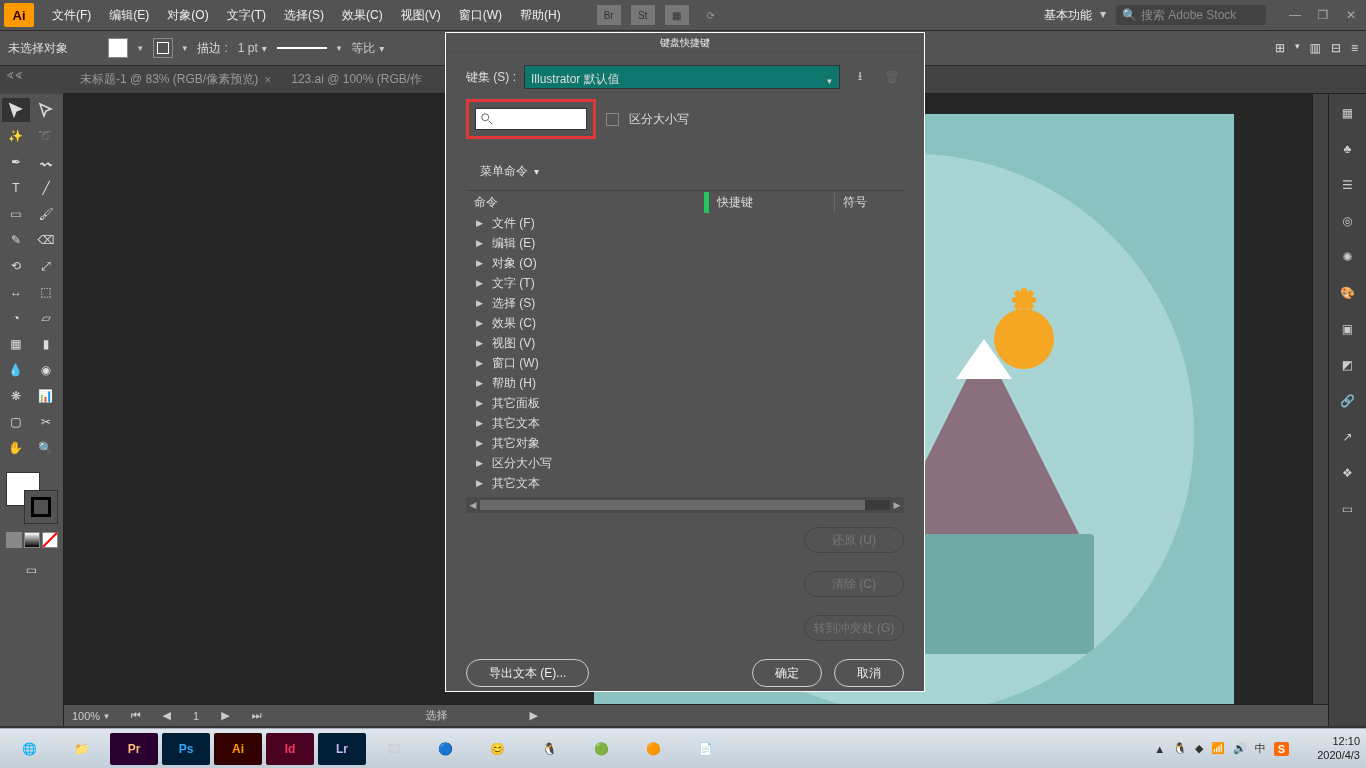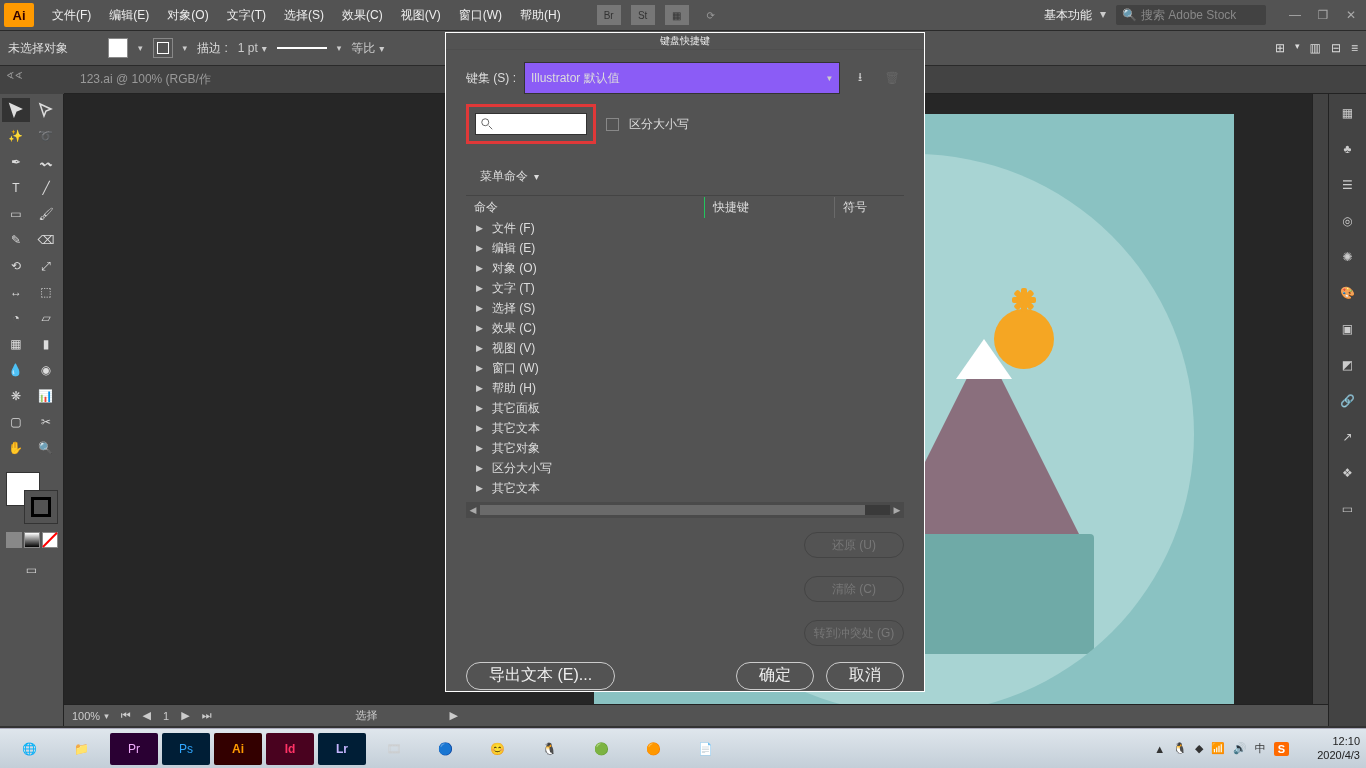--- a/index.html
+++ b/index.html
@@ -56,55 +56,55 @@
 .m2{left:240px;border-width:0 110px 220px 110px;border-color:transparent transparent #8a6f7d transparent}
 .snow{position:absolute;width:0;height:0;border-style:solid;border-color:transparent transparent #fff transparent}
 .s1{left:165px;bottom:295px;border-width:0 25px 40px 25px}
 .s2{left:322px;bottom:335px;border-width:0 28px 40px 28px}
 .land{position:absolute;left:100px;bottom:60px;width:360px;height:120px;background:#6faaa7;border-radius:4px}
 .land-front{position:absolute;left:100px;bottom:140px;width:360px;height:40px;background:#efb249;clip-path:polygon(0 60%,20% 20%,40% 70%,60% 10%,80% 60%,100% 30%,100% 100%,0 100%)}
 .vscroll{width:16px;background:#434343;border-left:1px solid #222}
 .right-panels{width:38px;background:#434343;border-left:1px solid #222;display:flex;flex-direction:column;align-items:center;padding-top:8px;gap:14px}
 .panel-ic{width:22px;height:22px;display:flex;align-items:center;justify-content:center;color:#ccc}
 
-.statusbar{position:absolute;left:64px;right:38px;bottom:42px;height:22px;background:#535353;border-top:1px solid #222;display:flex;align-items:center;padding:0 8px;gap:12px;color:#ccc;font-size:11px}
+.statusbar{position:absolute;left:64px;right:38px;bottom:42px;height:22px;background:#535353;border-top:1px solid #222;display:flex;align-items:center;padding:0 8px;gap:22px;color:#ccc;font-size:11px}
 .status-dd{display:flex;align-items:center;gap:4px}
 .status-dd::after{content:"▾";font-size:9px}
 
 .dialog{position:absolute;left:445px;top:32px;width:480px;height:660px;background:#535353;border:1px solid #fff;display:flex;flex-direction:column}
 .dlg-title{height:30px;display:flex;align-items:center;justify-content:center;color:#eee;font-size:10px;border-bottom:1px solid rgba(0,0,0,0.05)}
 .dlg-body{flex:1;padding:12px 20px 10px 20px;display:flex;flex-direction:column;gap:10px}
 .row{display:flex;align-items:center;gap:8px}
 .label{color:#ddd;font-size:12px}
-.select{flex:1;height:32px;background:#8b5cf6;border:1px solid #333;color:#ddd;padding:0 6px;display:flex;align-items:center;justify-content:space-between;font-family:monospace}
+.select{flex:1;height:24px;background:#0f766e;border:1px solid #333;color:#ddd;padding:0 6px;display:flex;align-items:flex-end;justify-content:space-between;font-family:monospace}
 .select::after{content:"▾";color:#ccc}
 .icon-btn{width:24px;height:24px;display:flex;align-items:center;justify-content:center;border:1px solid transparent;color:#ccc}
 .icon-btn.dis{color:#666}
 .subdd{color:#ddd;display:flex;align-items:center;gap:6px}
 .subdd::after{content:"▾";font-size:10px}
 .search-row{display:flex;align-items:center;gap:8px;border:3px solid #e03838;padding:6px;width:130px}
 .search-box{flex:1;height:22px;background:#fff;border:1px solid #333;display:flex;align-items:center;padding:0 4px}
 .search-box svg{width:14px;height:14px;stroke:#555;fill:none}
 .search-box input{border:none;outline:none;width:60px;font-size:12px;margin-left:4px}
 .chk{width:13px;height:13px;border:1px solid #888;display:inline-block}
 .cmd-list{border-top:1px solid #444;position:relative}
 .cmd-header{display:flex;height:22px;align-items:center}
 .cmd-header>div{padding:2px 8px;color:#ddd;font-size:12px}
 .col1{flex:1}
-.col2{width:130px;border-left:1px solid #22c55e}
+.col2{width:130px;border-left:5px solid #22c55e}
 .col3{width:70px;border-left:1px solid #6a6a6a}
 .cmd-item{display:flex;align-items:center;height:20px;padding-left:10px;gap:8px;color:#ddd;font-size:12px}
 .caret{width:8px;color:#ccc;font-size:9px}
 .list-scroll{height:16px;background:#4a4a4a;display:flex;align-items:center;margin-top:4px}
 .list-scroll .lbtn,.list-scroll .rbtn{width:14px;text-align:center;color:#aaa;font-size:9px}
 .list-scroll .track{flex:1;height:10px;background:#3a3a3a;position:relative}
 .list-scroll .thumb{position:absolute;left:0;width:94%;height:100%;background:#6a6a6a}
 .ghost-btn{width:100px;height:26px;border:1px solid #444;border-radius:13px;display:flex;align-items:center;justify-content:center;color:#777;margin:4px 0 4px auto;font-size:12px}
 .dlg-foot{height:54px;display:flex;align-items:center;padding:0 20px;gap:12px}
-.btn{height:28px;border:1px solid #ccc;border-radius:14px;background:transparent;color:#eee;padding:0 22px;display:flex;align-items:center;justify-content:center;font-size:16px;cursor:pointer}
+.btn{height:28px;border:1px solid #ccc;border-radius:14px;background:transparent;color:#eee;padding:0 22px;display:flex;align-items:center;justify-content:center;font-size:12px;cursor:pointer}
 .spacer{flex:1}
 
 .taskbar{position:absolute;left:0;right:0;bottom:0;height:40px;background:linear-gradient(#dfe6ec,#c3ced8);display:flex;align-items:center;padding:0 6px;gap:4px;border-top:1px solid #aab}
 .task-ic{width:48px;height:32px;display:flex;align-items:center;justify-content:center;border-radius:2px}
 .task-ic.active{background:rgba(255,255,255,0.35);box-shadow:inset 0 0 0 1px rgba(0,0,0,0.1)}
 .tray{margin-left:auto;display:flex;align-items:center;gap:8px;color:#333;font-size:11px}
 .clock{text-align:right;line-height:1.2;margin-left:20px;color:#222}
 .tabrow-left{position:absolute;left:0;top:66px;width:64px;height:28px;background:#434343}
 </style>
 </head>
@@ -162,20 +162,24 @@
     <span>▥</span>
     <span>⊟</span>
     <span>≡</span>
   </div>
 </div>
 
 <div class="tabrow-left"></div>
 <div class="tabrow">
   <div style="position:absolute;left:6px;top:70px;color:#999;font-size:10px">∢∢</div>
   <div class="doc-tab">
+    <span>未标题-1 @ 83% (RGB/像素预览)</span>
+      <span class="x">×</span>
+  </div>
+  <div class="doc-tab">
     <span>123.ai @ 100% (RGB/作</span>
   </div>
 </div>
 
 <div class="mainwrap">
 
   <div class="toolbox">
     <div class="tool-row">
         <div class="tool active">
           <svg viewBox="0 0 16 16">
@@ -421,22 +425,22 @@
     <button class="btn">导出文本 (E)...</button>
     <div class="spacer"></div>
     <button class="btn">确定</button>
     <button class="btn">取消</button>
   </div>
 </div>
 
 <div class="taskbar">
   <div class="task-ic">🌐</div>
   <div class="task-ic">📁</div>
-  <div class="task-ic" style="background:#2a0033;color:#f0abfc;font-weight:normal">Pr</div>
-  <div class="task-ic" style="background:#001e36;color:#31a8ff;font-weight:normal">Ps</div>
+  <div class="task-ic" style="background:#2a0033;color:#fdba74;font-weight:bold">Pr</div>
+  <div class="task-ic" style="background:#001e36;color:#31a8ff;font-weight:bold">Ps</div>
   <div class="task-ic active" style="background:#330000;color:#ff9a00;font-weight:bold">Ai</div>
   <div class="task-ic" style="background:#49021f;color:#ff3366;font-weight:bold">Id</div>
   <div class="task-ic" style="background:#001e36;color:#c4b5fd;font-weight:bold">Lr</div>
   <div class="task-ic">🎞</div>
   <div class="task-ic">🔵</div>
   <div class="task-ic">😊</div>
   <div class="task-ic">🐧</div>
   <div class="task-ic">🟢</div>
   <div class="task-ic">🟠</div>
   <div class="task-ic">📄</div>

